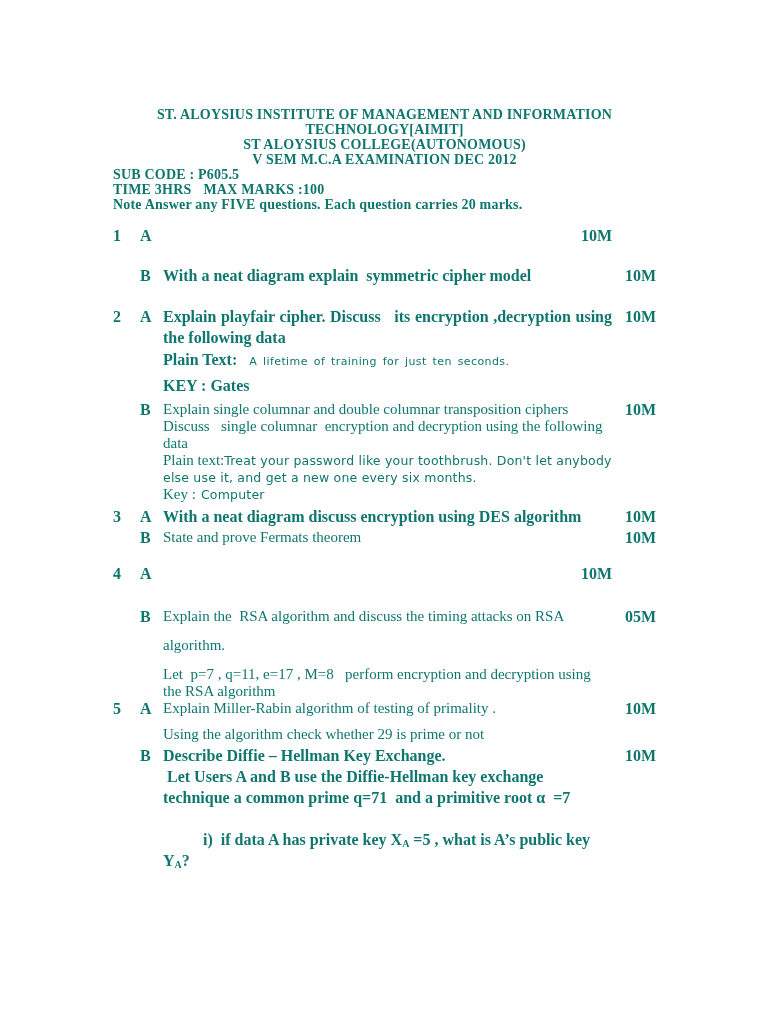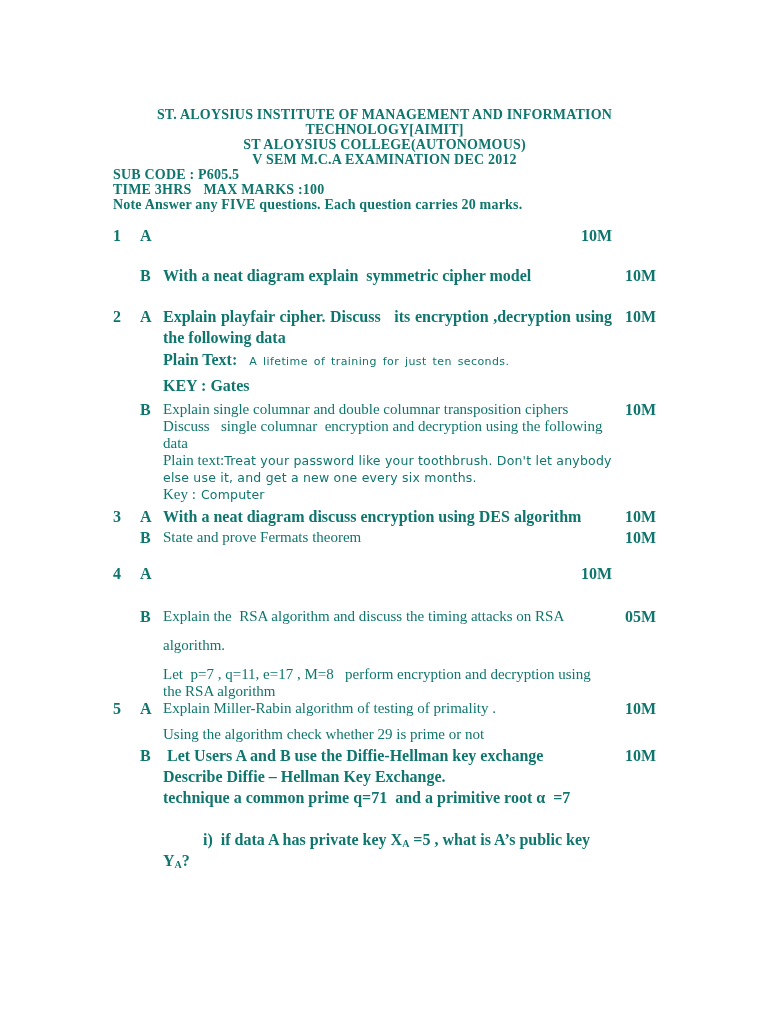--- a/index.html
+++ b/index.html
@@ -191,22 +191,22 @@
         <p class="qtext">Explain Miller-Rabin algorithm of testing of primality .</p>
         <p class="qtext para-gap9">Using the algorithm check whether 29 is prime or not</p>
       </div>
       <div class="marks">10M</div>
     </div>
 
     <div class="qrow lh21 mt2">
       <div></div>
       <div class="qpart">B</div>
       <div class="qbody bold">
+        <p class="qtext">Describe Diffie – Hellman Key Exchange.</p>
         <p class="qtext"> Let Users A and B use the Diffie-Hellman key exchange</p>
-        <p class="qtext">Describe Diffie – Hellman Key Exchange.</p>
         <p class="qtext">technique a common prime q=71  and a primitive root α  =7</p>
         <div class="iblock qtext">
           <span>i)  if data A has private key X</span><sub class="subA">A</sub><span> =5 , what is A’s public key Y</span><sub class="subA">A</sub><span>?</span>
         </div>
       </div>
       <div class="marks">10M</div>
     </div>
 
   </div>
 </div>

